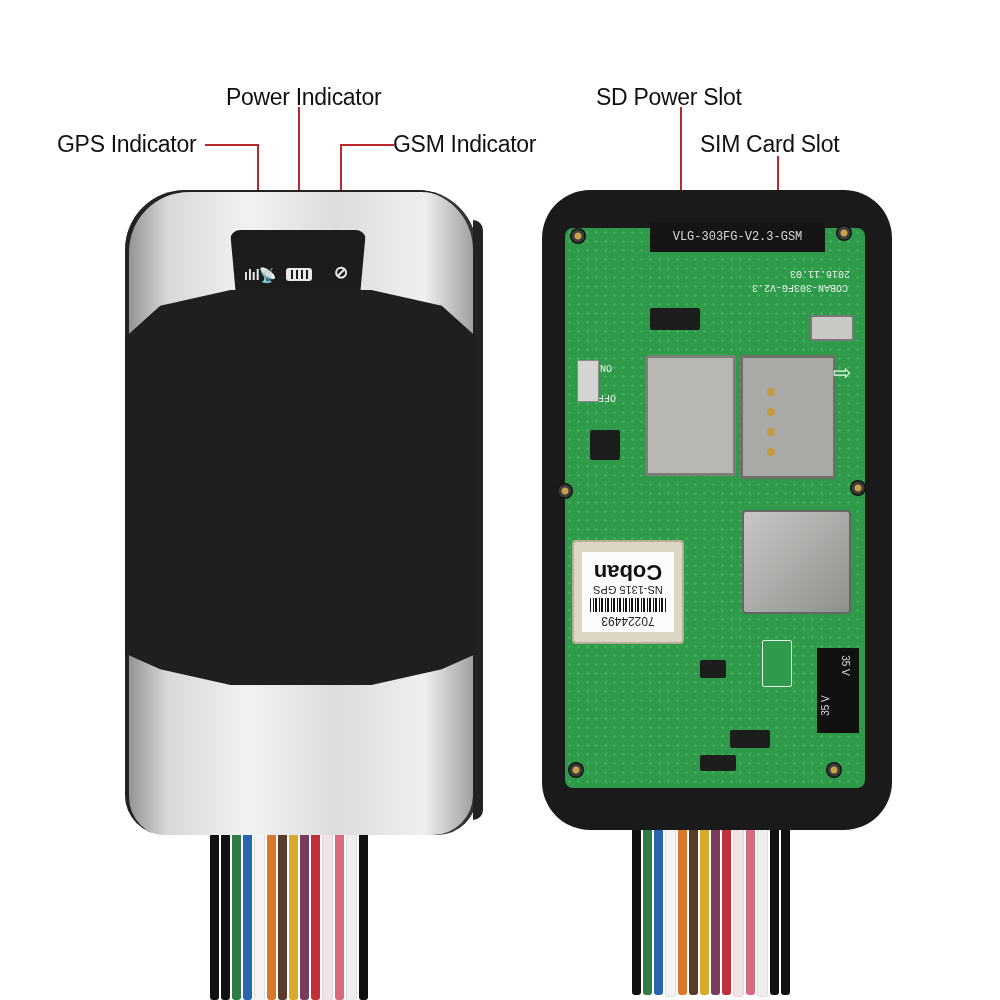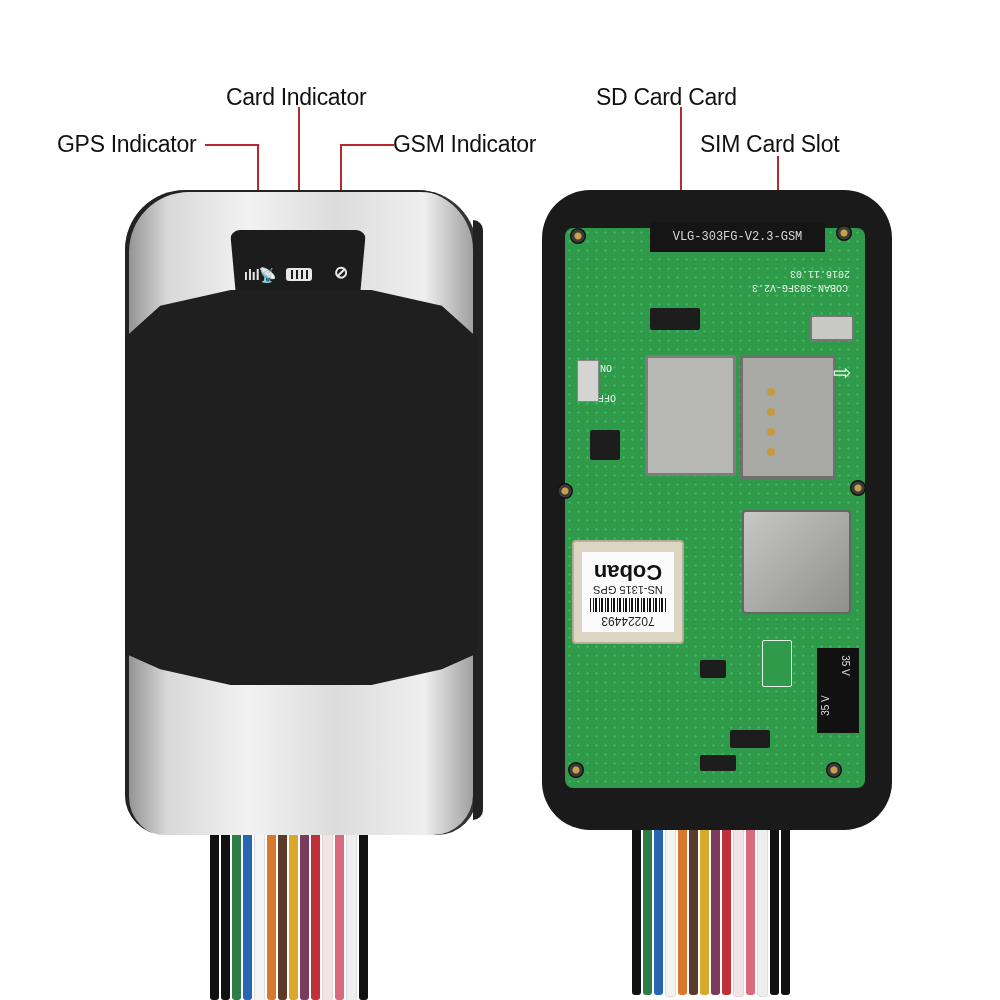--- a/index.html
+++ b/index.html
@@ -42,24 +42,24 @@
   .usb { position:absolute; left:810px; top:315px; width:40px; height:22px; background:#c8c8c5; border:2px solid #777; border-radius:3px; }
   .cap { position:absolute; left:817px; top:648px; width:42px; height:85px; background:#111; }
   .cap-txt { position:absolute; color:#ddd; font-size:10px; transform:rotate(-90deg); white-space:nowrap; }
   .chip { position:absolute; background:#1d1d1d; border-radius:2px; }
   .switch { position:absolute; left:577px; top:360px; width:20px; height:40px; background:#d4d4d2; border:1px solid #888; }
   .arrow-sym { position:absolute; color:#e9f5ea; font-size:22px; }
 </style>
 </head>
 <body>
 
-<div class="label" style="left:226px; top:84px;">Card Indicator</div>
+<div class="label" style="left:226px; top:84px;">Power Indicator</div>
 <div class="label" style="left:57px; top:131px;">GPS Indicator</div>
 <div class="label" style="left:393px; top:131px;">GSM Indicator</div>
-<div class="label" style="left:596px; top:84px;">SD Card Card</div>
+<div class="label" style="left:596px; top:84px;">SD Power Slot</div>
 <div class="label" style="left:700px; top:131px;">SIM Card Slot</div>
 
 <div class="lead" style="left:205px; top:144px; width:53px; height:2px;"></div>
 <div class="lead" style="left:257px; top:144px; width:2px; height:128px;"></div>
 <div class="lead" style="left:298px; top:107px; width:2px; height:165px;"></div>
 <div class="lead" style="left:341px; top:144px; width:53px; height:2px;"></div>
 <div class="lead" style="left:340px; top:144px; width:2px; height:128px;"></div>
 <div class="lead" style="left:680px; top:107px; width:2px; height:300px;"></div>
 <div class="lead" style="left:777px; top:156px; width:2px; height:227px;"></div>
 

